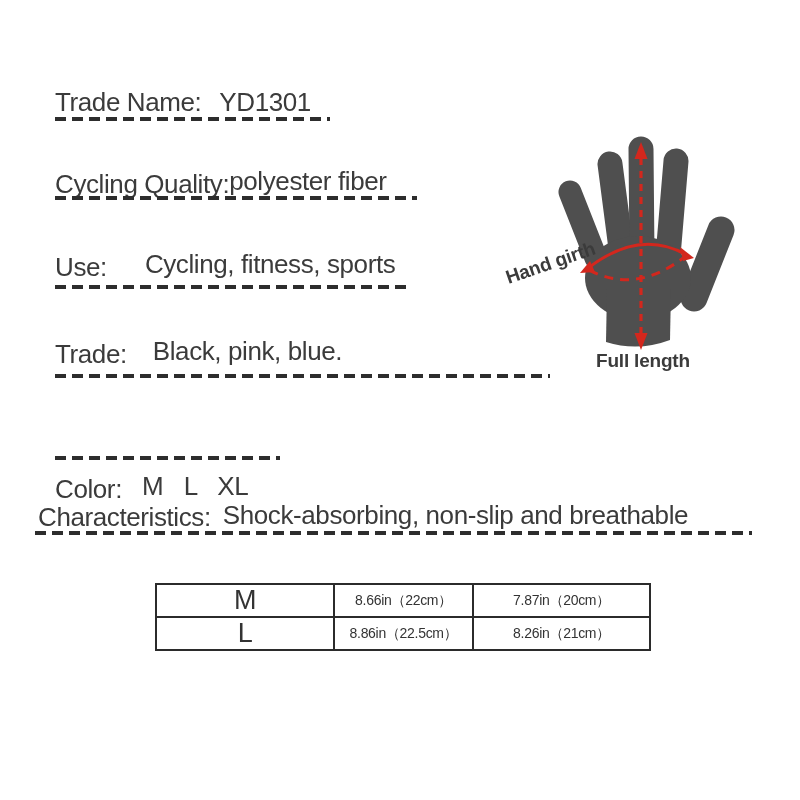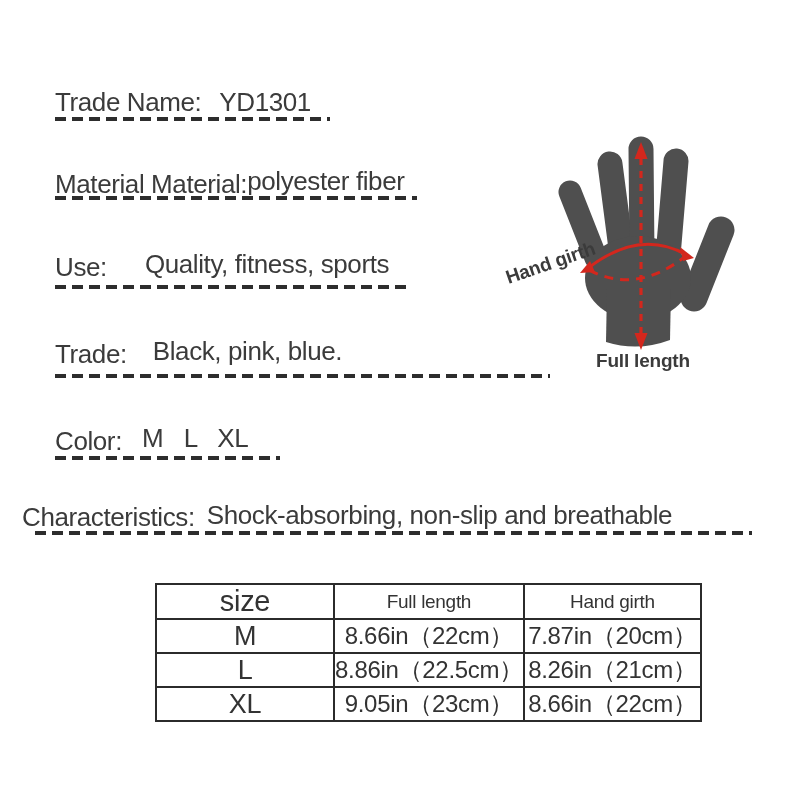--- a/index.html
+++ b/index.html
@@ -29,22 +29,22 @@
   .section .value {
     display: inline-block;
     position: relative;
     top: -3px;
     white-space: pre;
   }
   .section-trade .value   { margin-left: 18px; top: 0; }
   .section-material .value{ margin-left: 0; }
   .section-use .value     { margin-left: 38px; }
   .section-color .value   { margin-left: 26px; }
-  .section-size .value    { margin-left: 20px; }
-  .section-char { left: 22px; }
+  .section-size .value    { margin-left: 20px; margin-top: 48px; }
+  .section-char { left: 38px; }
   .section-char .value    { margin-left: 12px; top: -2px; }
 
   .dash-line {
     position: absolute;
     height: 4px;
     background: repeating-linear-gradient(to right, #2d2d2d 0 11px, transparent 11px 17px);
   }
 
   
   .glove-fig {
@@ -94,39 +94,39 @@
     letter-spacing: -0.3px;
   }
   table.size-table tr { height: 33px; }
   table.size-table tr.hdr { height: 34px; }
   .col-size { width: 178px; }
   .col-fl   { width: 139px; }
   .col-hg   { width: 177px; }
   .hdr-size { font-size: 29px; }
   .hdr-col  { font-size: 19px; }
   .cell-size { font-size: 27px; }
-  .cell-val  { font-size: 24px; white-space: nowrap; }
+  .cell-val  { font-size: 14px; white-space: nowrap; }
 </style>
 </head>
 <body>
 
 <div id="canvas">
 
   <div class="section section-trade" style="top:87px;">
     <span class="label">Trade Name:</span><span class="value">YD1301</span>
   </div>
   <div class="dash-line" style="left:55px; top:117px; width:275px;"></div>
 
   <div class="section section-material" style="top:169px;">
-    <span class="label">Material Material:</span><span class="value">polyester fiber</span>
+    <span class="label">Cycling Quality:</span><span class="value">polyester fiber</span>
   </div>
   <div class="dash-line" style="left:55px; top:196px; width:362px;"></div>
 
   <div class="section section-use" style="top:252px;">
-    <span class="label">Use:</span><span class="value">Quality, fitness, sports</span>
+    <span class="label">Use:</span><span class="value">Cycling, fitness, sports</span>
   </div>
   <div class="dash-line" style="left:55px; top:285px; width:353px;"></div>
 
   <div class="section section-color" style="top:339px;">
     <span class="label">Trade:</span><span class="value">Black, pink, blue.</span>
   </div>
   <div class="dash-line" style="left:55px; top:374px; width:495px;"></div>
 
   <div class="section section-size" style="top:426px;">
     <span class="label">Color:</span><span class="value">M   L   XL</span>
@@ -169,37 +169,27 @@
   </div>
 
   <div class="size-table-wrap">
     <table class="size-table">
       <colgroup>
         <col class="col-size">
           <col class="col-fl">
           <col class="col-hg">
       </colgroup>
       <tbody>
-        <tr class="hdr">
-          <td class="hdr-size">size</td>
-          <td class="hdr-col">Full length</td>
-          <td class="hdr-col">Hand girth</td>
-        </tr>
         <tr>
           <td class="cell-size">M</td>
           <td class="cell-val">8.66in（22cm）</td>
           <td class="cell-val">7.87in（20cm）</td>
         </tr>
         <tr>
           <td class="cell-size">L</td>
           <td class="cell-val">8.86in（22.5cm）</td>
           <td class="cell-val">8.26in（21cm）</td>
         </tr>
-        <tr>
-          <td class="cell-size">XL</td>
-          <td class="cell-val">9.05in（23cm）</td>
-          <td class="cell-val">8.66in（22cm）</td>
-        </tr>
       </tbody>
     </table>
   </div>
 
 </div>
 
 </body></html>

